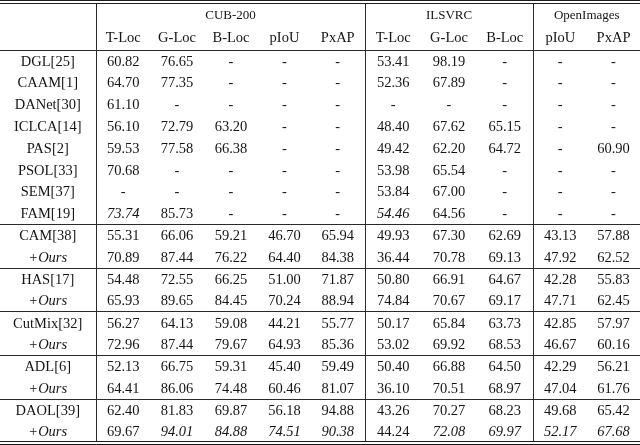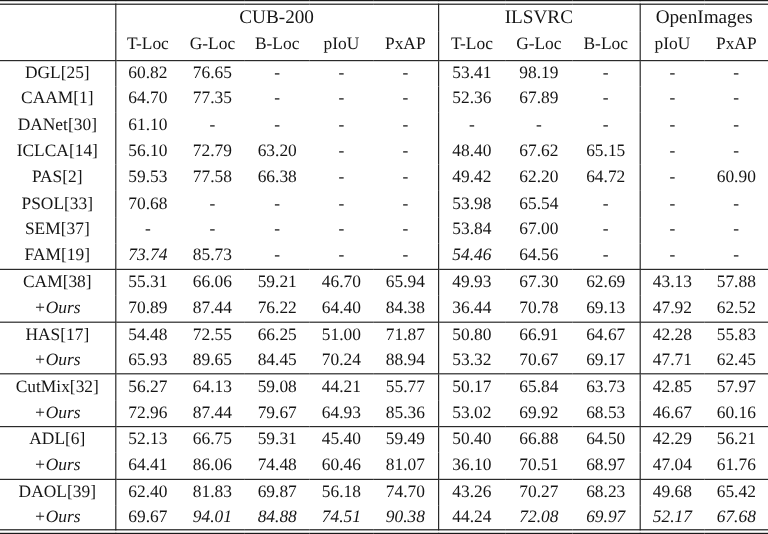--- a/index.html
+++ b/index.html
@@ -26,21 +26,21 @@
     font-weight: normal;
     white-space: nowrap;
     overflow: hidden;
   }
   thead tr { height: 24px; }
   tbody tr { height: 20px; }
   .v-sep { border-right: 1px solid #2a2a2a; }
   .rule-below td { border-bottom: 1px solid #2a2a2a; }
   .bold { font-weight: bold; font-style: italic; }
   .uline { }
-  .group-header { font-size: 16px; }
+  .group-header { font-size: 13px; }
 </style>
 </head>
 <body>
 
 <table class="paper-table">
   <colgroup>
     <col style="width:96px">
     <col style="width:54px">
       <col style="width:54px">
       <col style="width:54px">
@@ -217,21 +217,21 @@
         <td>42.28</td>
         <td>55.83</td>
       </tr>
       <tr class="rule-below">
         <td class="v-sep bold"><span>+Ours</span></td>
         <td>65.93</td>
         <td>89.65</td>
         <td>84.45</td>
         <td>70.24</td>
         <td class="v-sep">88.94</td>
-        <td>53.32</td>
+        <td>74.84</td>
         <td>70.67</td>
         <td class="v-sep">69.17</td>
         <td>47.71</td>
         <td>62.45</td>
       </tr>
       <tr>
         <td class="v-sep"><span>CutMix</span><span>[32]</span></td>
         <td>56.27</td>
         <td>64.13</td>
         <td>59.08</td>
@@ -281,21 +281,21 @@
         <td class="v-sep">68.97</td>
         <td>47.04</td>
         <td>61.76</td>
       </tr>
       <tr>
         <td class="v-sep"><span>DAOL</span><span>[39]</span></td>
         <td>62.40</td>
         <td>81.83</td>
         <td>69.87</td>
         <td>56.18</td>
-        <td class="v-sep">74.70</td>
+        <td class="v-sep">94.88</td>
         <td>43.26</td>
         <td>70.27</td>
         <td class="v-sep">68.23</td>
         <td>49.68</td>
         <td>65.42</td>
       </tr>
       <tr>
         <td class="v-sep bold"><span>+Ours</span></td>
         <td>69.67</td>
         <td class="bold">94.01</td>

